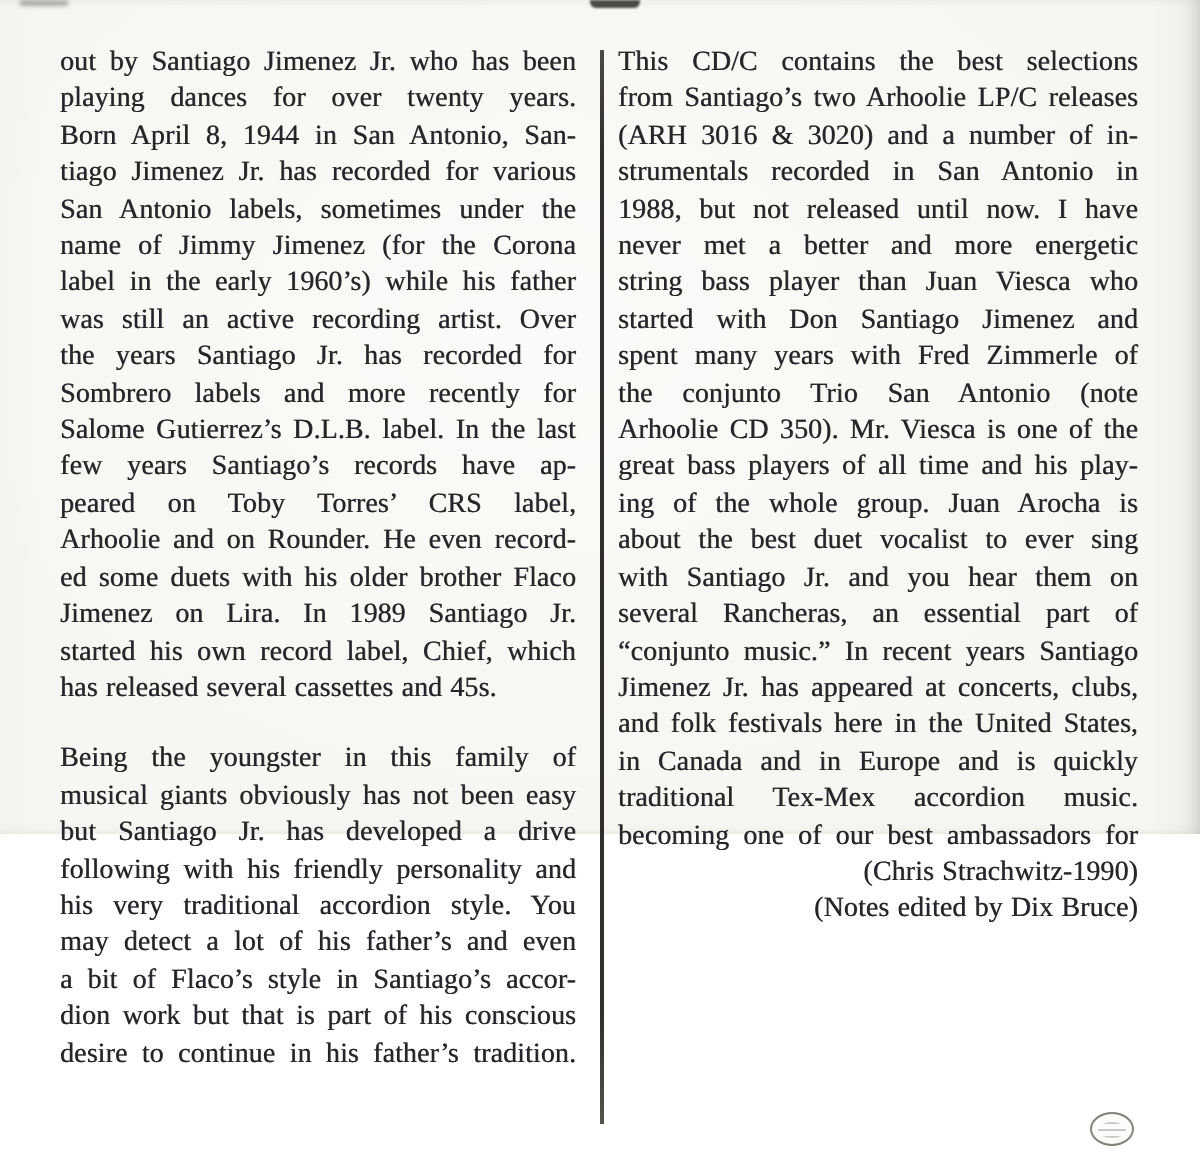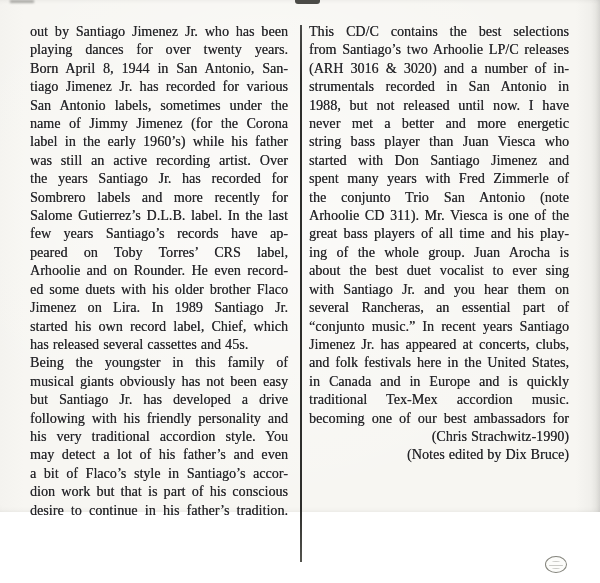--- a/index.html
+++ b/index.html
@@ -3,42 +3,42 @@
 <meta charset="utf-8">
 <style>
   html, body {
     margin: 0; padding: 0;
     width: 600px; height: 583px;
     overflow: hidden;
     font-family: "Liberation Serif", "DejaVu Serif", serif;
   }
   .page {
     position: relative;
-    width: 600px; height: 512px;
+    width: 600px; height: 417px;
     background:
       radial-gradient(ellipse at 45% 40%, rgba(255,255,255,.5) 0%, rgba(255,255,255,0) 70%),
       linear-gradient(90deg, #f4f3ef 0%, #f7f6f2 4%, #f7f6f2 96%, #ecebe7 100%),
       #f6f5f1;
     box-shadow:
       inset -7px 0 9px -7px rgba(60,60,55,.25),
       inset 0 -5px 9px -8px rgba(60,60,55,.18),
       inset 0 5px 7px -7px rgba(60,60,55,.12);
     color: #26262a;
   }
   .col {
     position: absolute;
     top: 23px;
     font-size: 14px;
     line-height: 18.4px;
     letter-spacing: 0.05px;
     word-spacing: 0.5px;
   }
   .col-left  { left: 30px;  width: 258px; }
   .col-right { left: 309px; width: 260px; }
-  .para.gap { }
+  .para.gap { margin-top: 17px; }
   .line {
     text-align: justify;
     text-align-last: justify;
     text-shadow: 0.25px 0 0 rgba(38,38,42,.75);
   }
   .line.plain { text-align: left; text-align-last: left; }
   .line.right { text-align: left; text-align-last: right; }
   .divider {
     position: absolute;
     left: 300px; top: 25px;
@@ -129,21 +129,21 @@
         <div class="line">This CD/C contains the best selections</div>
         <div class="line">from Santiago’s two Arhoolie LP/C releases</div>
         <div class="line">(ARH 3016 &amp; 3020) and a number of in-</div>
         <div class="line">strumentals recorded in San Antonio in</div>
         <div class="line">1988, but not released until now. I have</div>
         <div class="line">never met a better and more energetic</div>
         <div class="line">string bass player than Juan Viesca who</div>
         <div class="line">started with Don Santiago Jimenez and</div>
         <div class="line">spent many years with Fred Zimmerle of</div>
         <div class="line">the conjunto Trio San Antonio (note</div>
-        <div class="line">Arhoolie CD 311). Mr. Viesca is one of the</div>
+        <div class="line">Arhoolie CD 350). Mr. Viesca is one of the</div>
         <div class="line">great bass players of all time and his play-</div>
         <div class="line">ing of the whole group. Juan Arocha is</div>
         <div class="line">about the best duet vocalist to ever sing</div>
         <div class="line">with Santiago Jr. and you hear them on</div>
         <div class="line">several Rancheras, an essential part of</div>
         <div class="line">“conjunto music.” In recent years Santiago</div>
         <div class="line">Jimenez Jr. has appeared at concerts, clubs,</div>
         <div class="line">and folk festivals here in the United States,</div>
         <div class="line">in Canada and in Europe and is quickly</div>
         <div class="line">traditional Tex-Mex accordion music.</div>

